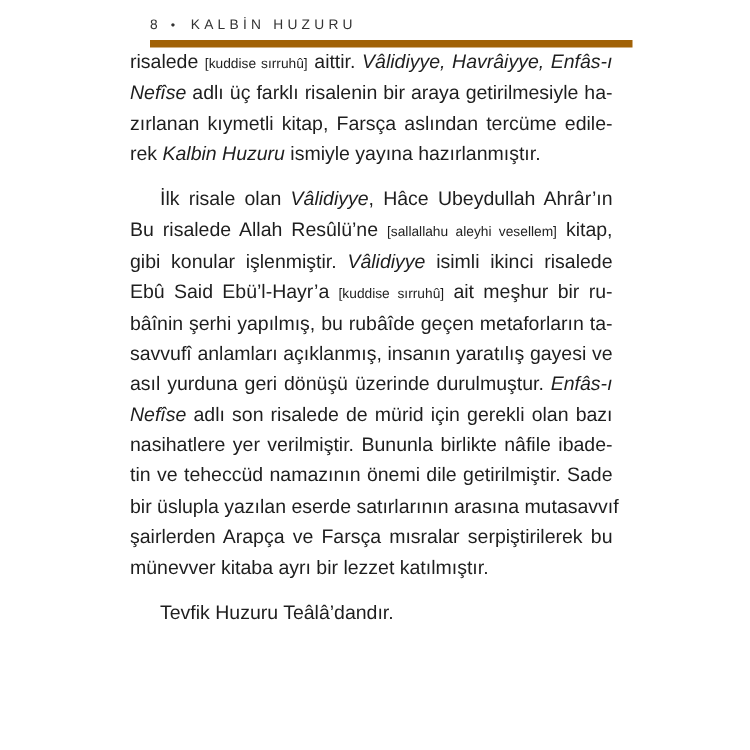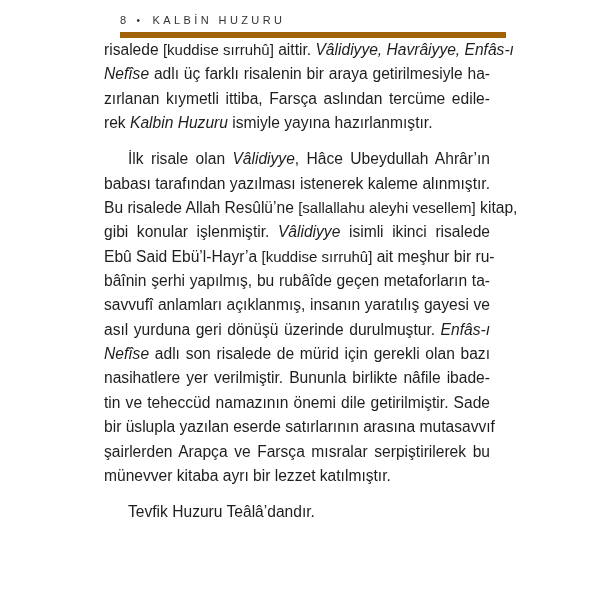--- a/index.html
+++ b/index.html
@@ -6,46 +6,45 @@
     body { width: 600px; height: 600px; position: relative; overflow: hidden;
       font-family: "Liberation Sans", sans-serif; color: #1e1e1e; }
     .header { position: absolute; left: 104px; top: 10px; width: 386px; height: 22px;
       border-bottom: 6px solid #a16207; margin-left: 16px; }
     .header-text { position: absolute; left: 0; top: 4px; font-size: 11px; letter-spacing: 3.4px; color: #333; }
     .header-text .num { letter-spacing: 0; margin-right: 4px; }
     .header-text .dot { letter-spacing: 0; margin-right: 6px; font-size: 10px; }
     .page { position: absolute; left: 104px; top: 38px; width: 386px; }
     p { margin: 0; font-size: 15.6px; line-height: 24.35px; text-align: justify; text-align-last: left; hyphens: manual; }
     p + p { margin-top: 12px; }
-    .small { font-size: 15px; }
+    .small { font-size: 11px; }
     .line { display: block; text-align: justify; text-align-last: justify; white-space: nowrap; }
     .line.last { text-align-last: left; }
     i { }
   </style>
 </head>
 <body>
 
 <div class="header">
   <div class="header-text">
     <span class="num">8</span>
     <span class="dot">•</span>
     <span>KALBİN HUZURU</span>
   </div>
 </div>
 
 <div class="page" id="page">
     <p>
       <span class="line"><span>risalede </span><span class="small">[kuddise sırruhû]</span><span> aittir. </span><i>Vâlidiyye, Havrâiyye, Enfâs-ı</i></span>
       <span class="line"><i>Nefîse</i><span> adlı üç farklı risalenin bir araya getirilmesiyle ha-</span></span>
-      <span class="line"><span>zırlanan kıymetli ittiba, Farsça aslından tercüme edile-</span></span>
+      <span class="line"><span>zırlanan kıymetli kitap, Farsça aslından tercüme edile-</span></span>
       <span class="line last"><span>rek </span><i>Kalbin Huzuru</i><span> ismiyle yayına hazırlanmıştır.</span></span>
     </p>
     <p>
       <span class="line" style="padding-left: 24px;"><span>İlk risale olan </span><i>Vâlidiyye</i><span>, Hâce Ubeydullah Ahrâr’ın</span></span>
-      <span class="line"><span>babası tarafından yazılması istenerek kaleme alınmıştır.</span></span>
       <span class="line"><span>Bu risalede Allah Resûlü’ne </span><span class="small">[sallallahu aleyhi vesellem]</span><span> kitap,</span></span>
       <span class="line"><span>gibi konular işlenmiştir. </span><i>Vâlidiyye</i><span> isimli ikinci risalede</span></span>
       <span class="line"><span>Ebû Said Ebü’l-Hayr’a </span><span class="small">[kuddise sırruhû]</span><span> ait meşhur bir ru-</span></span>
       <span class="line"><span>bâînin şerhi yapılmış, bu rubâîde geçen metaforların ta-</span></span>
       <span class="line"><span>savvufî anlamları açıklanmış, insanın yaratılış gayesi ve</span></span>
       <span class="line"><span>asıl yurduna geri dönüşü üzerinde durulmuştur. </span><i>Enfâs-ı</i></span>
       <span class="line"><i>Nefîse</i><span> adlı son risalede de mürid için gerekli olan bazı</span></span>
       <span class="line"><span>nasihatlere yer verilmiştir. Bununla birlikte nâfile ibade-</span></span>
       <span class="line"><span>tin ve teheccüd namazının önemi dile getirilmiştir. Sade</span></span>
       <span class="line"><span>bir üslupla yazılan eserde satırlarının arasına mutasavvıf</span></span>

